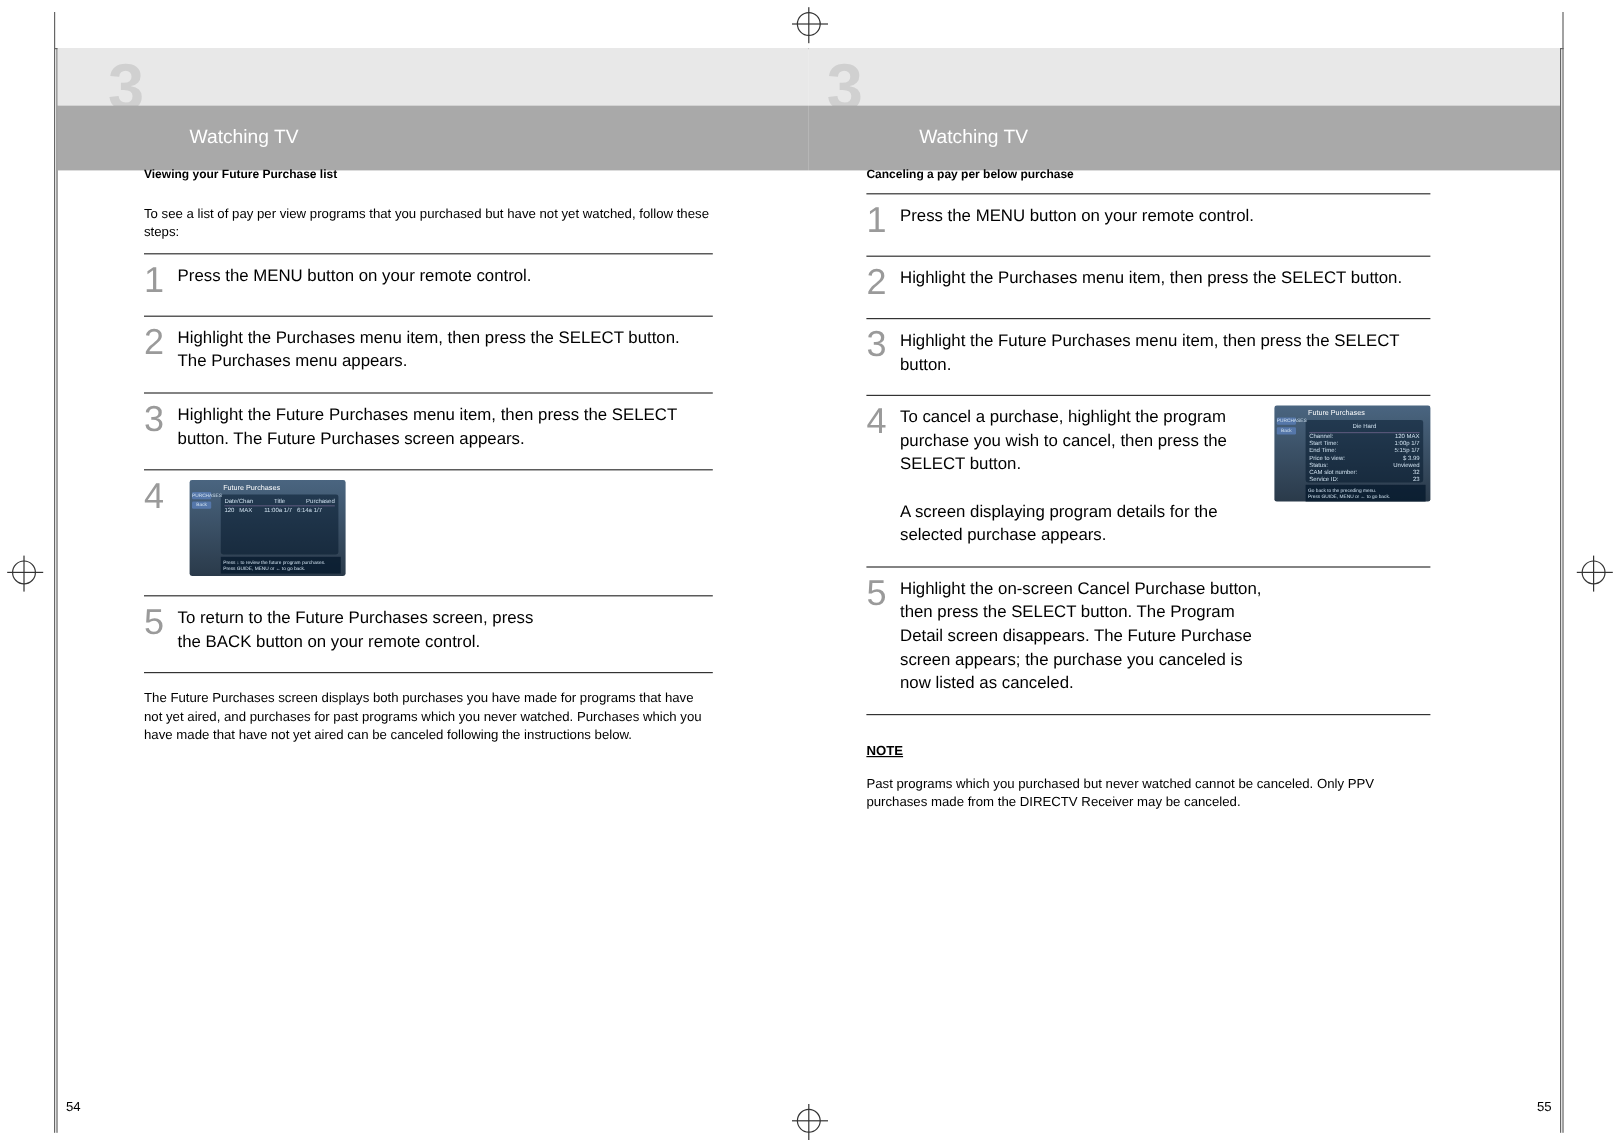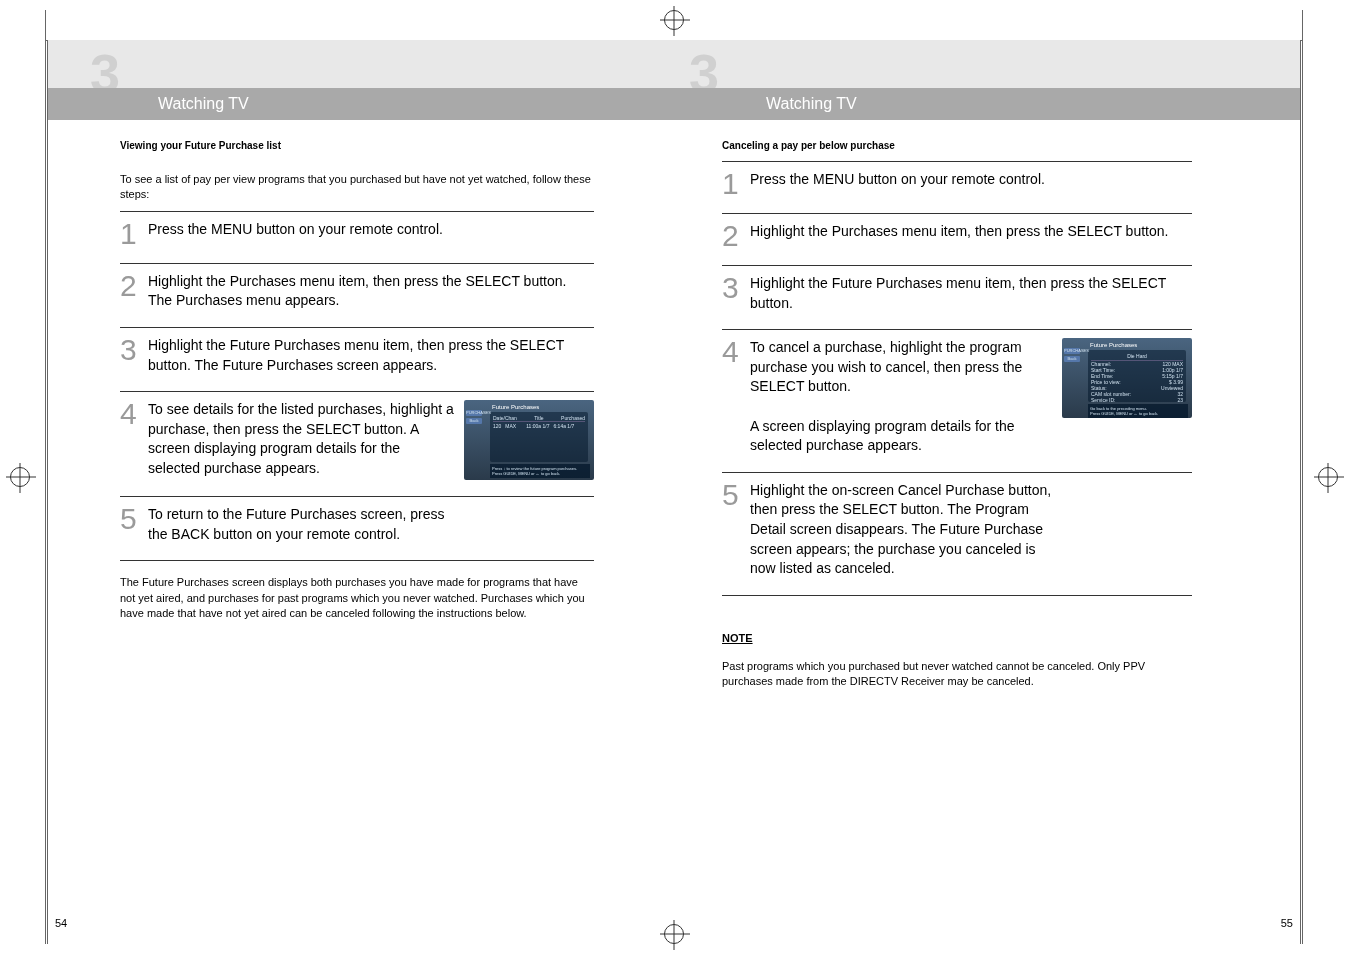--- a/index.html
+++ b/index.html
@@ -24,21 +24,21 @@
     .divider-right { position: absolute; right: 45px; top: 10px; bottom: 10px; width: 1px; background: #666; }
     .divider-right-inner { position: absolute; right: 47px; top: 40px; bottom: 10px; width: 1px; background: #666; }
     
     .divider-left-top { position: absolute; left: 45px; right: 0; top: 40px; height: 1px; background: #666; }
     .divider-right-top { position: absolute; right: 45px; left: 0; top: 40px; height: 1px; background: #666; }
     
     .chapter-number { font-size: 54px; font-weight: bold; color: #d0d0d0; position: absolute; }
     .page-left .chapter-number { left: 90px; top: 42px; }
     .page-right .chapter-number { left: 685px; top: 42px; }
     
-    .chapter-title { font-size: 16px; font-weight: 300; color: #fff; background:#a9a9a9; position: absolute; top: 88px; padding: 7px 0;}
+    .chapter-title { font-size: 16px; font-weight: 300; color: #fff; background:#a9a9a9; position: absolute; top: 88px; padding: 18px 0;}
     .page-left .chapter-title { left: 48px; right: 0; padding-left: 110px; }
     .page-right .chapter-title { right: 48px; left: 0; padding-left: 768px; }
     
     .chapter-divider { position: absolute; top: 40px; height: 48px; background: #e8e8e8; }
     .page-left .chapter-divider { left: 48px; right: 0; }
     .page-right .chapter-divider { right: 48px; left: 0; }
     
     .content { position: absolute; top: 140px; }
     .page-left .content { left: 120px; right: 80px; }
     
@@ -48,21 +48,21 @@
     
     .step { border-top: 1px solid #333; padding: 8px 0 16px 0; display: flex; align-items: flex-start; min-height: 44px; }
     .step-number { font-size: 30px; font-weight: 300; color: #9a9a9a; width: 22px; margin-right: 6px; line-height: 0.9; flex-shrink: 0; }
     .step-text { font-size: 14px; line-height: 1.4; flex: 1; }
     .step-image { width: 130px; height: 80px; margin-left: 10px; flex-shrink: 0; }
     
     .steps { border-bottom: 1px solid #333; }
     
     .footer-text { font-size: 11px; line-height: 1.4; margin-top: 14px; }
     
-    .note-heading { font-size: 11px; font-weight: bold; text-decoration: underline; margin-top: 36px; }
+    .note-heading { font-size: 11px; font-weight: bold; text-decoration: underline; margin-top: 24px; }
     .note-text { font-size: 11px; line-height: 1.4; margin-top: 15px; }
     
     .page-number { position: absolute; bottom: 25px; font-size: 11px; }
     .page-left .page-number { left: 55px; }
     .page-right .page-number { right: 55px; }
     
     
     .screenshot { background: linear-gradient(180deg, #4a6580 0%, #2a3a4a 100%); border-radius: 2px; width: 130px; height: 80px; position: relative; padding: 4px; font-size: 5px; color: #cfe0ee; }
     .screenshot .title { font-size: 6px; color: #fff; margin-left: 24px; margin-bottom: 2px; }
     .screenshot .panel { background: rgba(0,20,40,0.5); border-radius: 2px; margin-left: 22px; margin-right: 2px; height: 50px; padding: 3px; font-size: 5px; }
@@ -110,21 +110,20 @@
         <div class="step">
           <div class="step-number">2</div>
           <div class="step-text">Highlight the Purchases menu item, then press the SELECT button. The Purchases menu appears.</div>
         </div>
         <div class="step">
           <div class="step-number">3</div>
           <div class="step-text">Highlight the Future Purchases menu item, then press the SELECT button. The Future Purchases screen appears.</div>
         </div>
         <div class="step">
           <div class="step-number">4</div>
-          <div class="step-text">To see details for the listed purchases, highlight a purchase, then press the SELECT button. A screen displaying program details for the selected purchase appears.</div>
           <div class="step-image">
             <div class="screenshot">
               <div class="label-left">
                 <div class="btn-tiny">PURCHASES</div>
                 <div class="btn-tiny">Back</div>
               </div>
               <div class="title">Future Purchases</div>
               <div class="panel">
                 <div style="display:flex;justify-content:space-between;border-bottom:0.5px solid #557;">
                   <span>Date/Chan</span>

